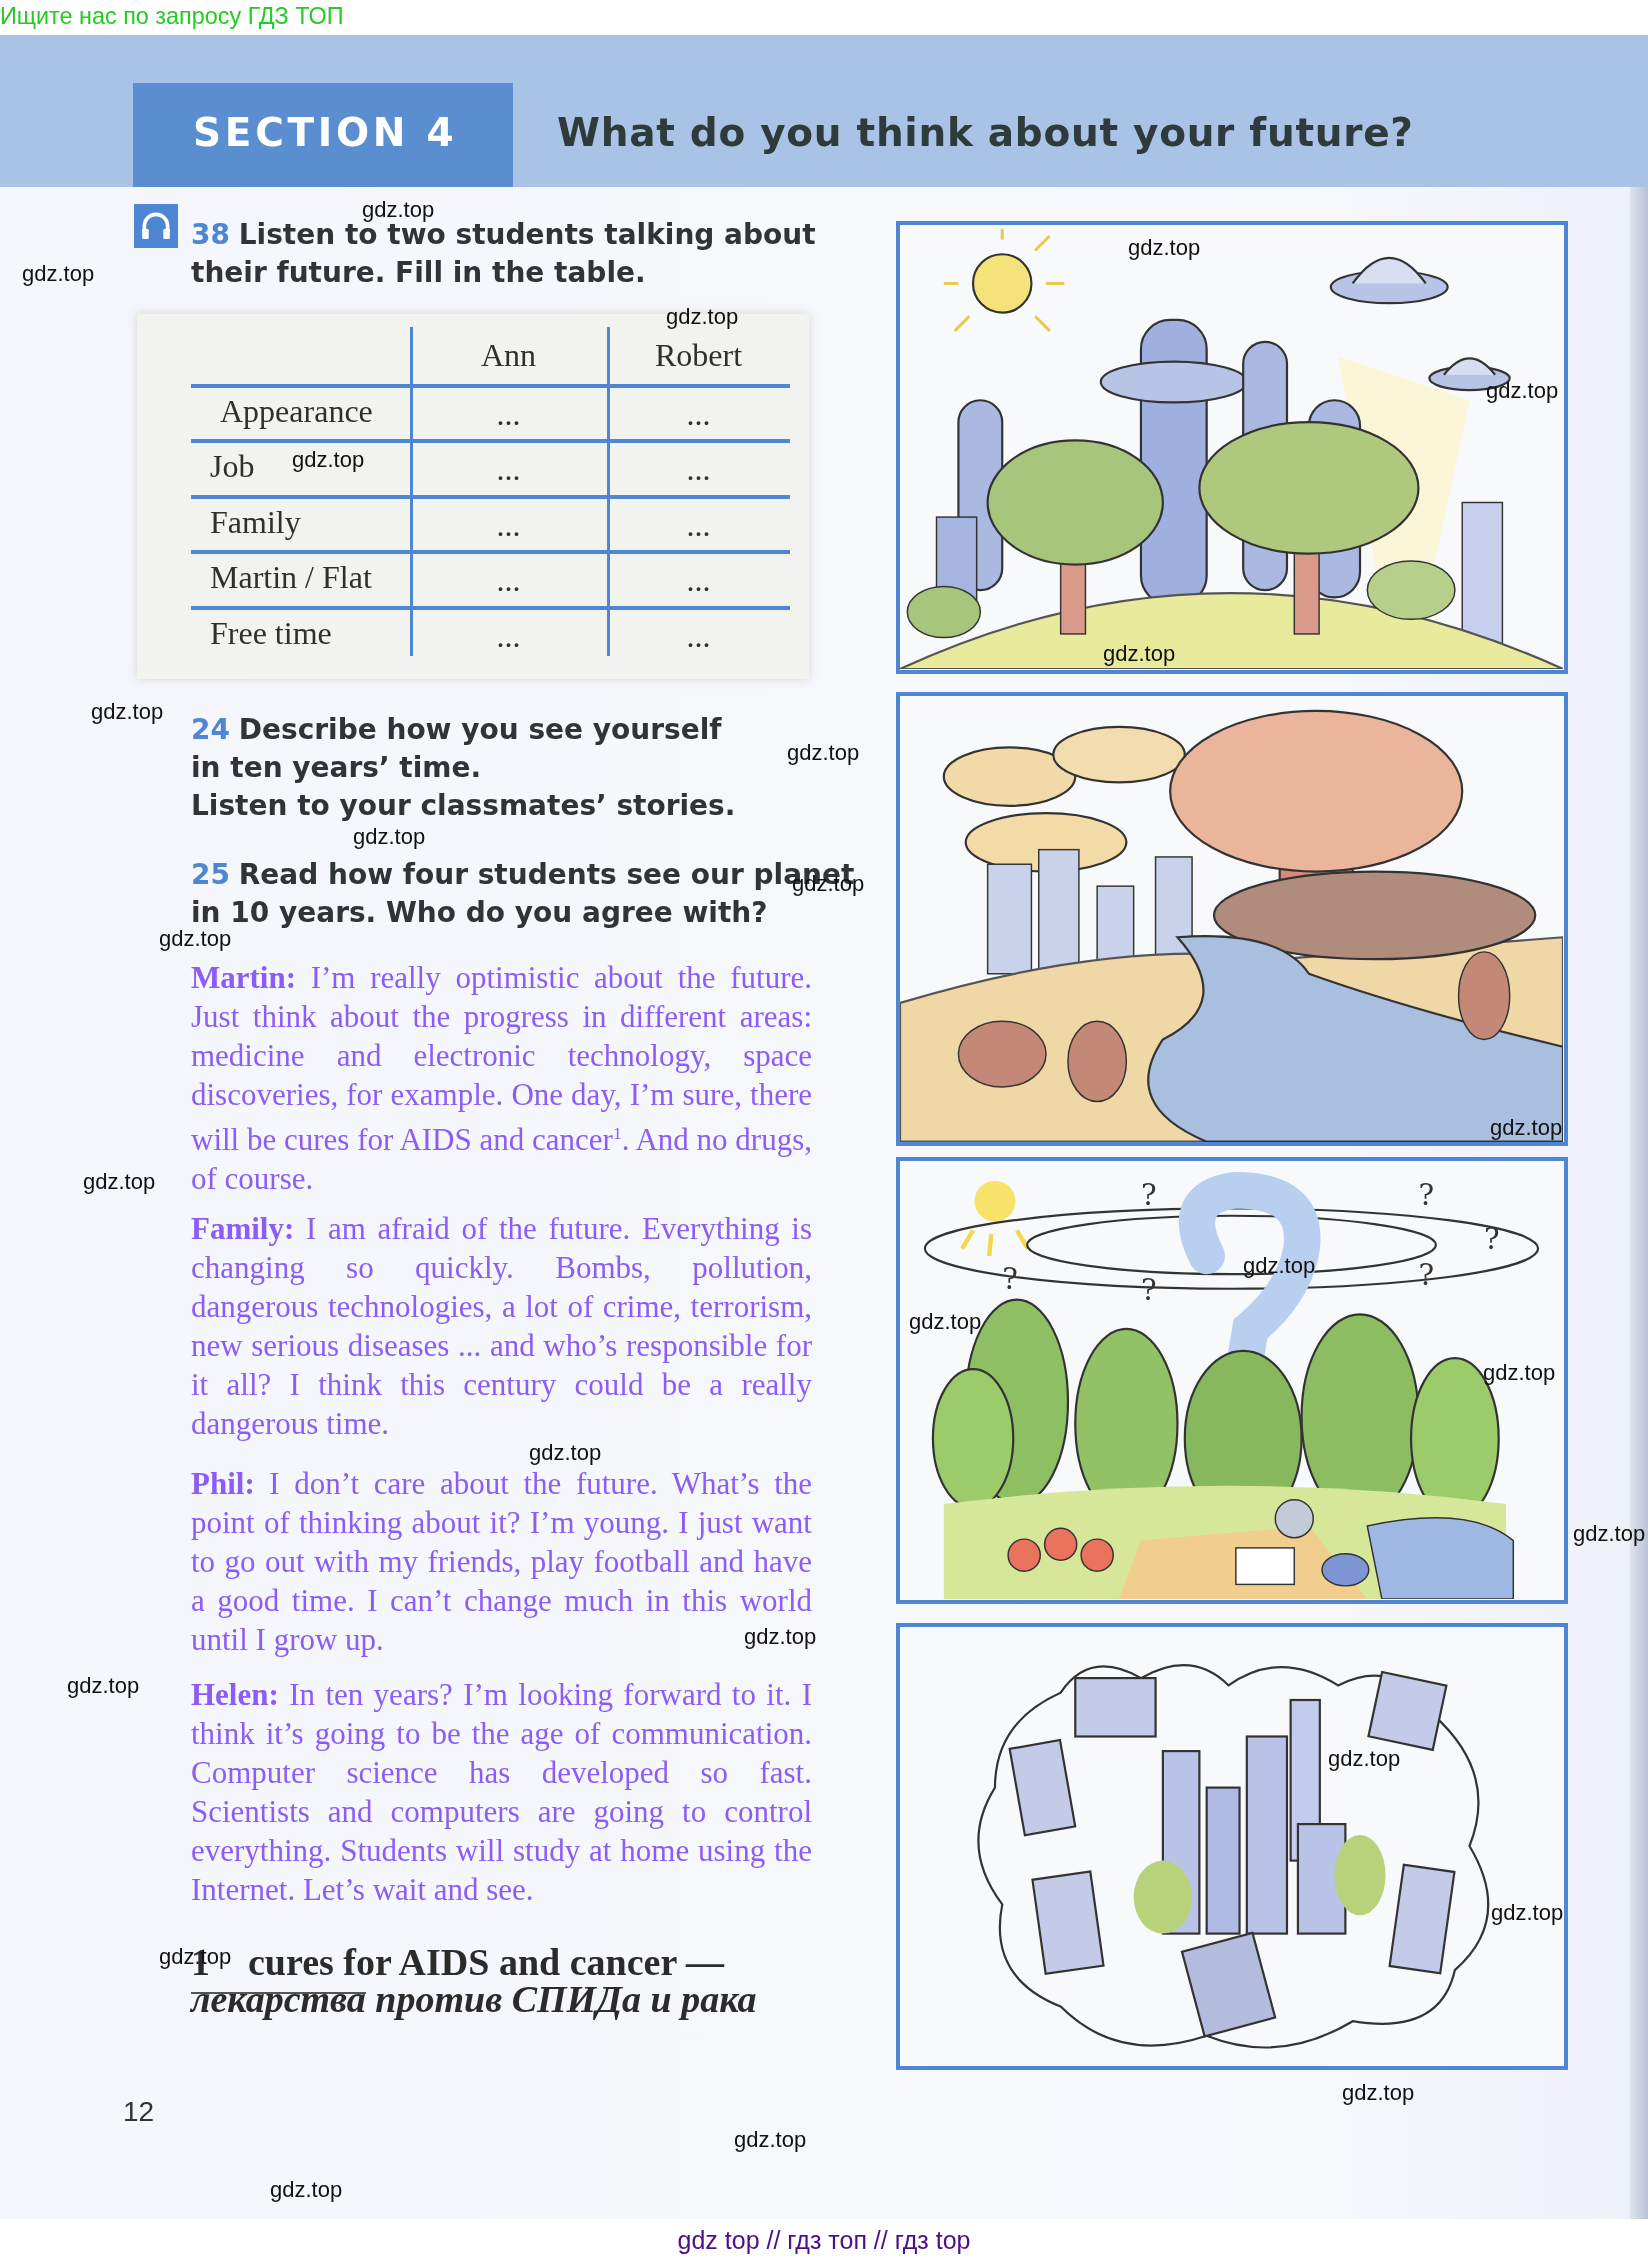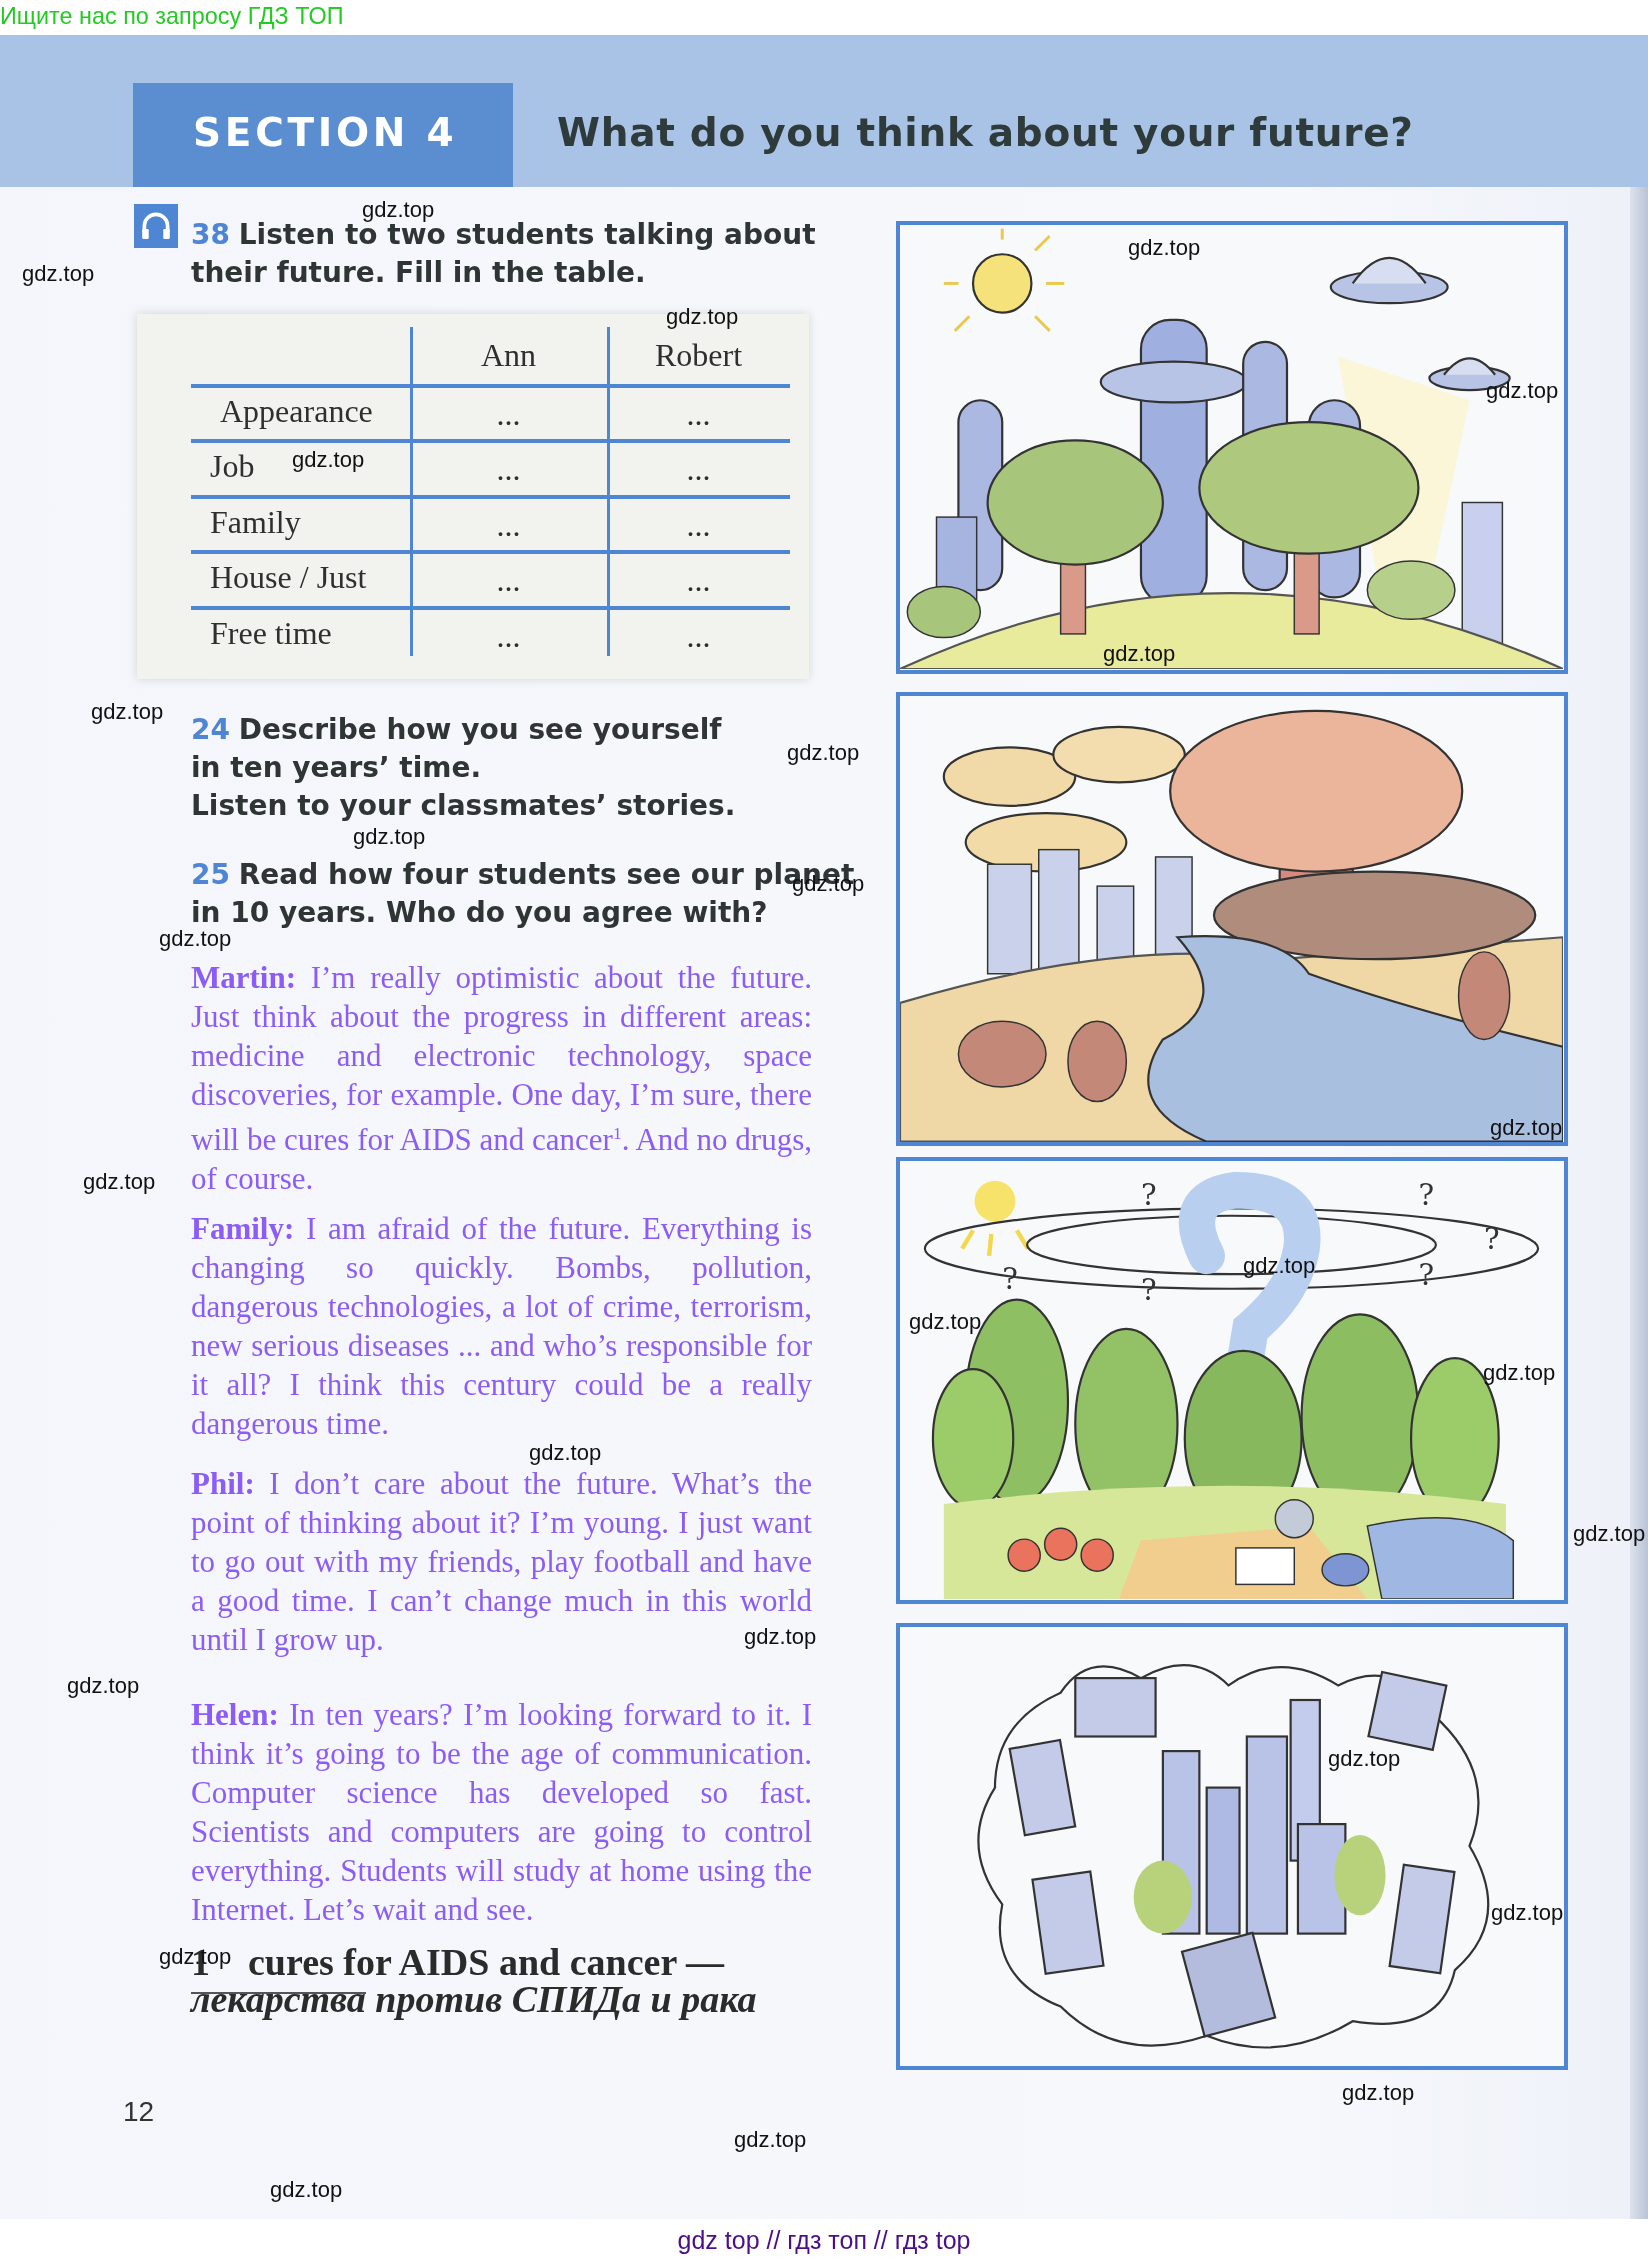--- a/index.html
+++ b/index.html
@@ -99,21 +99,21 @@
   <div class="cell center" style="left:416px; width:183px; top:69px;">...</div>
 
   <div class="cell" style="left:19px; top:121px;">Job</div>
   <div class="cell center" style="left:219px; width:197px; top:124px;">...</div>
   <div class="cell center" style="left:416px; width:183px; top:124px;">...</div>
 
   <div class="cell" style="left:19px; top:177px;">Family</div>
   <div class="cell center" style="left:219px; width:197px; top:180px;">...</div>
   <div class="cell center" style="left:416px; width:183px; top:180px;">...</div>
 
-  <div class="cell" style="left:19px; top:232px;">House / Just</div>
+  <div class="cell" style="left:19px; top:232px;">Martin / Flat</div>
   <div class="cell center" style="left:219px; width:197px; top:235px;">...</div>
   <div class="cell center" style="left:416px; width:183px; top:235px;">...</div>
 
   <div class="cell" style="left:19px; top:288px;">Free time</div>
   <div class="cell center" style="left:219px; width:197px; top:291px;">...</div>
   <div class="cell center" style="left:416px; width:183px; top:291px;">...</div>
 </div>
 
 <div class="task-heading" style="left:191px; top:711px;">
   <span class="task-num">24</span><span>Describe how you see yourself</span><br>
@@ -134,21 +134,21 @@
 <div class="body-text" style="top:1209px;">
   <b>Family:</b>
   <span>I am afraid of the future. Everything is changing so quickly. Bombs, pollution, dangerous technologies, a lot of crime, terrorism, new serious diseases ... and who’s responsible for it all? I think this century could be a really dangerous time.</span>
 </div>
 
 <div class="body-text" style="top:1464px;">
   <b>Phil:</b>
   <span>I don’t care about the future. What’s the point of thinking about it? I’m young. I just want to go out with my friends, play football and have a good time. I can’t change much in this world until I grow up.</span>
 </div>
 
-<div class="body-text" style="top:1675px;margin-top:20px;">
+<div class="body-text" style="top:1675px;">
   <b>Helen:</b>
   <span>In ten years? I’m looking forward to it. I think it’s going to be the age of communication. Computer science has developed so fast. Scientists and computers are going to control everything. Students will study at home using the Internet. Let’s wait and see.</span>
 </div>
 
 <div class="footnote-rule"></div>
 <div class="footnote">
   <span>1</span>&nbsp;&nbsp;&nbsp;
   <span>cures for AIDS and cancer</span>
   <span>—</span>
   <i>лекарства против СПИДа и рака</i>

